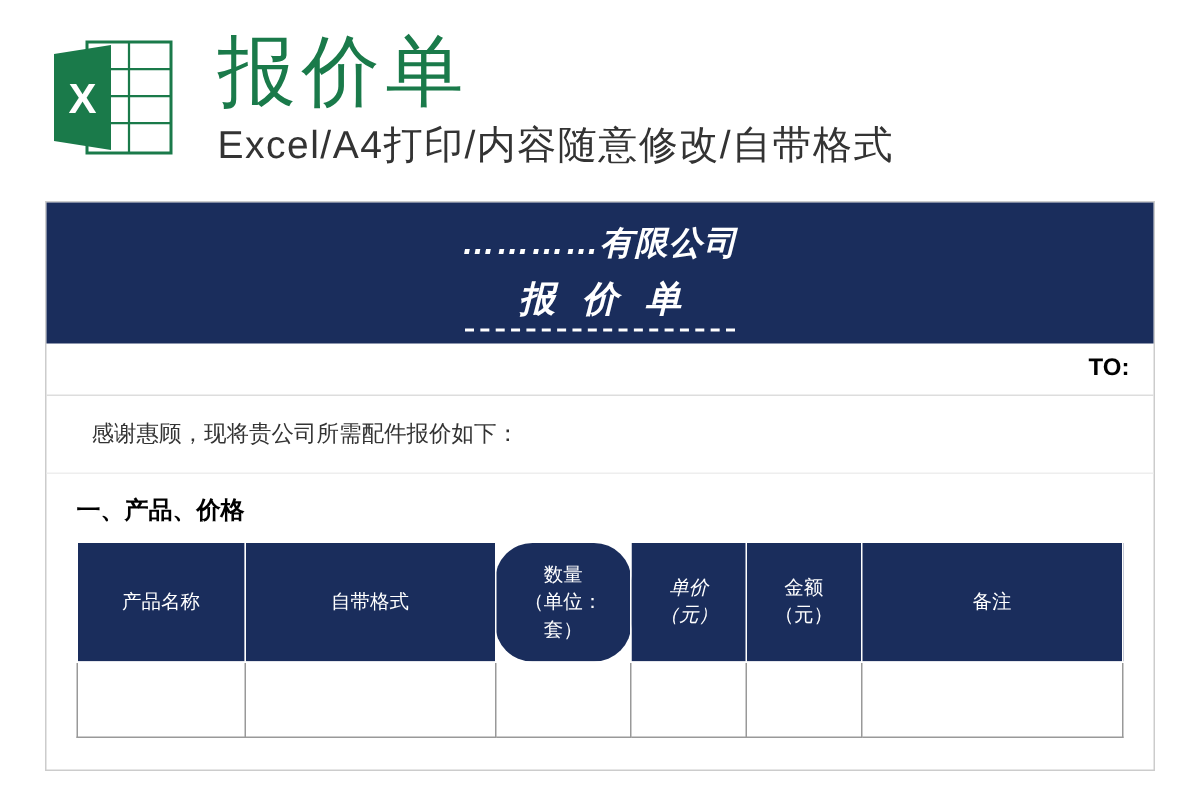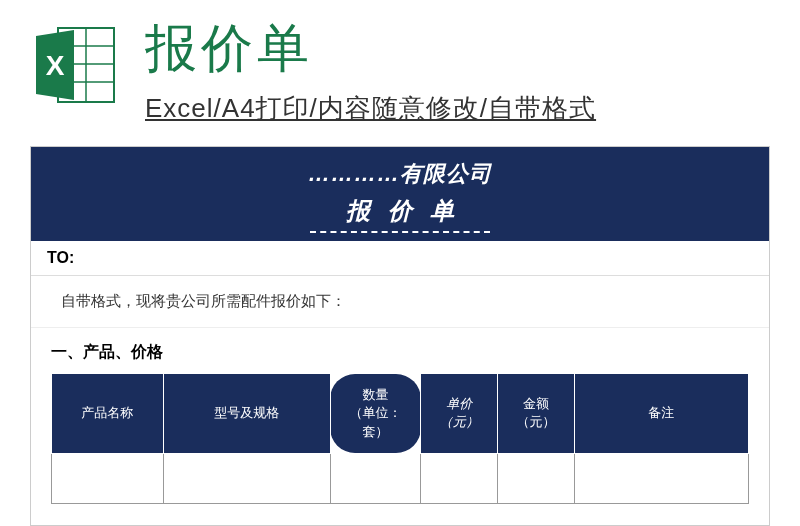--- a/index.html
+++ b/index.html
@@ -38,23 +38,22 @@
       font-size: 52px;
       color: #1a7a4a;
       font-family: "KaiTi", "STKaiti", serif;
       font-weight: normal;
       letter-spacing: 4px;
       line-height: 1.1;
     }
     .subtitle {
       font-size: 26px;
       color: #333333;
-      margin-top: 14px;
+      margin-top: 2px;
       letter-spacing: 1px;
-      text-decoration: underline;
     }
     .document {
       margin: 10px 30px 0 30px;
       border: 1px solid #ccc;
       height: 380px;
       background: #fff;
     }
     .doc-header {
       background: #1a2d5c;
       color: #ffffff;
@@ -75,20 +74,21 @@
       padding-left: 18px;
     }
     .doc-title-underline {
       border-bottom: 2px dashed #ffffff;
       width: 180px;
       margin: 4px auto 0 auto;
     }
     .to-section {
       padding: 8px 16px;
       border-bottom: 1px solid #ddd;
+      text-align: right;
     }
     .to-label {
       font-size: 16px;
       font-weight: bold;
       color: #000;
     }
     .thanks-text {
       padding: 16px 30px 16px 30px;
       font-size: 15px;
       color: #333;
@@ -150,27 +150,27 @@
 
 <div class="document">
   <div class="doc-header">
     <div class="company-name">…………有限公司</div>
     <div class="doc-title">报价单</div>
     <div class="doc-title-underline"></div>
   </div>
   <div class="to-section">
     <span class="to-label">TO:</span>
   </div>
-  <div class="thanks-text">自带格式，现将贵公司所需配件报价如下：</div>
+  <div class="thanks-text">感谢惠顾，现将贵公司所需配件报价如下：</div>
   <div class="section-title">一、产品、价格</div>
   <table class="price-table">
     <thead>
       <tr>
         <th class="col-name">产品名称</th>
-        <th class="col-spec">型号及规格</th>
+        <th class="col-spec">自带格式</th>
         <th class="col-qty">数量<br>（单位：套）</th>
         <th class="col-price">单价<br>（元）</th>
         <th class="col-amount">金额<br>（元）</th>
         <th class="col-remark">备注</th>
       </tr>
     </thead>
     <tbody>
       <tr>
         <td></td>
         <td></td>

